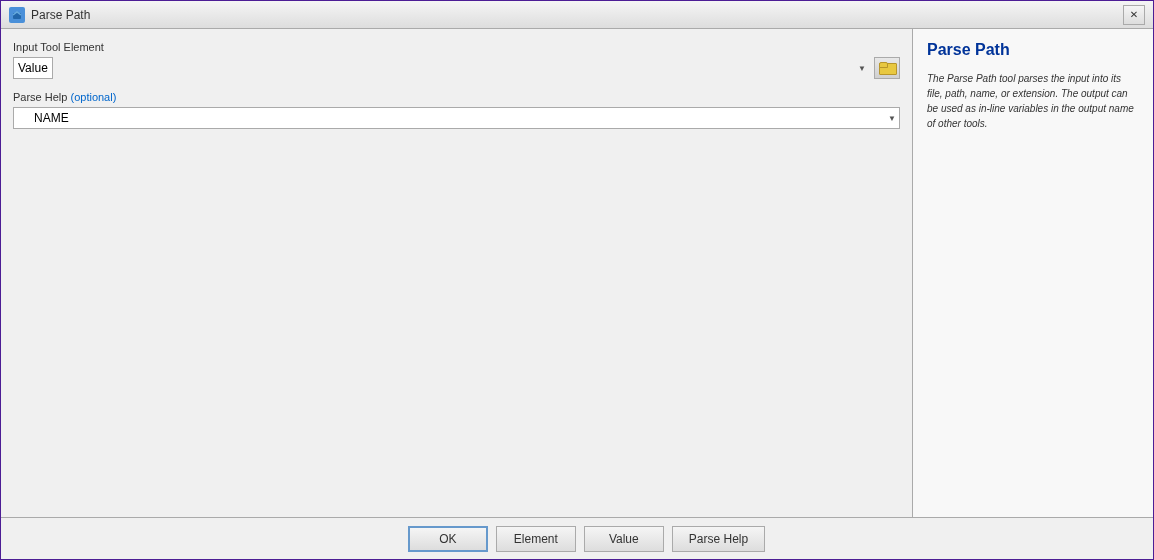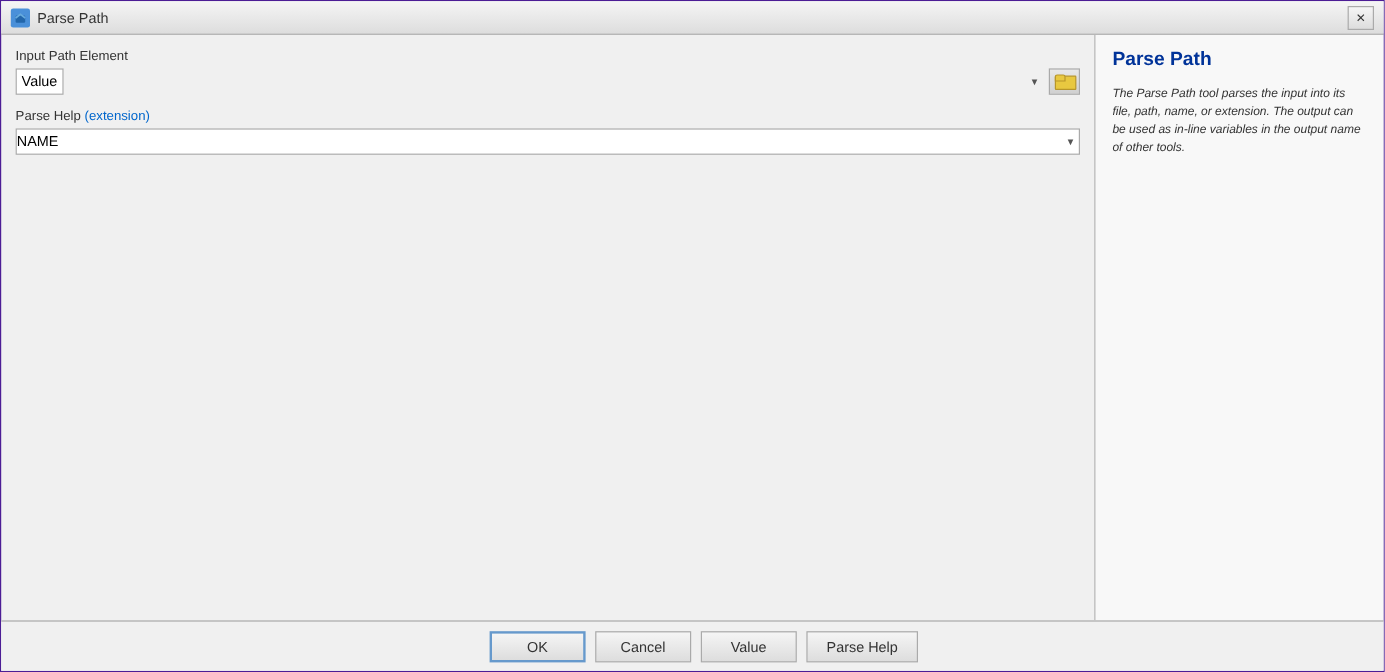--- a/index.html
+++ b/index.html
@@ -265,21 +265,21 @@
     .parse-type-wrapper {
       position: relative;
       width: 100%;
     }
 
     .parse-type-select {
       width: 100%;
       height: 22px;
       border: 1px solid #aaa;
       background: white;
-      padding: 0 24px 0 0;
+      padding: 0 24px 0 20px;
       font-size: 12px;
       appearance: none;
       -webkit-appearance: none;
       cursor: pointer;
     }
 
     .parse-type-wrapper::after {
       content: '▼';
       position: absolute;
       right: 4px;
@@ -307,37 +307,37 @@
       <div class="title-bar-btn">✕</div>
     </div>
   </div>
 
   <div class="main-content">
 
     <div class="left-panel">
       <div class="left-scroll-area">
 
         <div class="field-group">
-          <span class="field-label">Input Path Element</span>
+          <span class="field-label">Input Tool Element</span>
           <div class="input-row">
             <div class="select-wrapper">
               <select class="select-input">
                 <option>Value</option>
               </select>
             </div>
             <button class="browse-btn">
               <div class="folder-icon"></div>
             </button>
           </div>
         </div>
 
         <div class="field-group">
           <span class="field-label">
             <span>Parse Help</span>
-            <span class="optional">(extension)</span>
+            <span class="optional">(optional)</span>
           </span>
           <div class="parse-type-wrapper">
             <select class="parse-type-select">
               <option>NAME</option>
               <option>FILE</option>
               <option>PATH</option>
               <option>EXTENSION</option>
             </select>
           </div>
         </div>
@@ -346,17 +346,17 @@
     </div>
 
     <div class="right-panel">
       <div class="help-title">Parse Path</div>
       <div class="help-text">The Parse Path tool parses the input into its file, path, name, or extension. The output can be used as in-line variables in the output name of other tools.</div>
     </div>
   </div>
 
   <div class="footer">
     <button class="footer-btn primary">OK</button>
-    <button class="footer-btn">Cancel</button>
+    <button class="footer-btn">Element</button>
     <button class="footer-btn">Value</button>
     <button class="footer-btn">Parse Help</button>
   </div>
 </div>
 
 </body></html>

